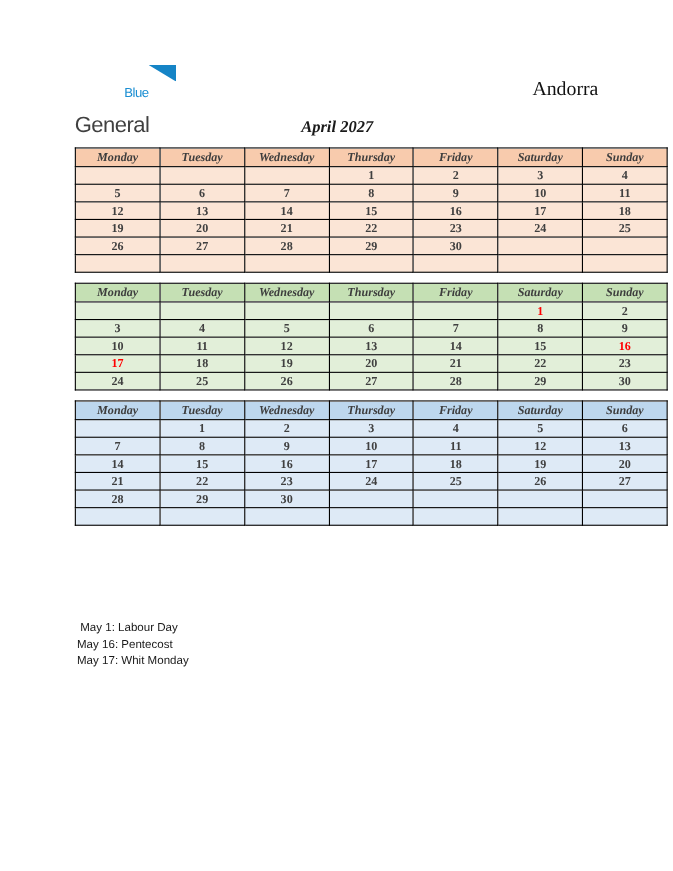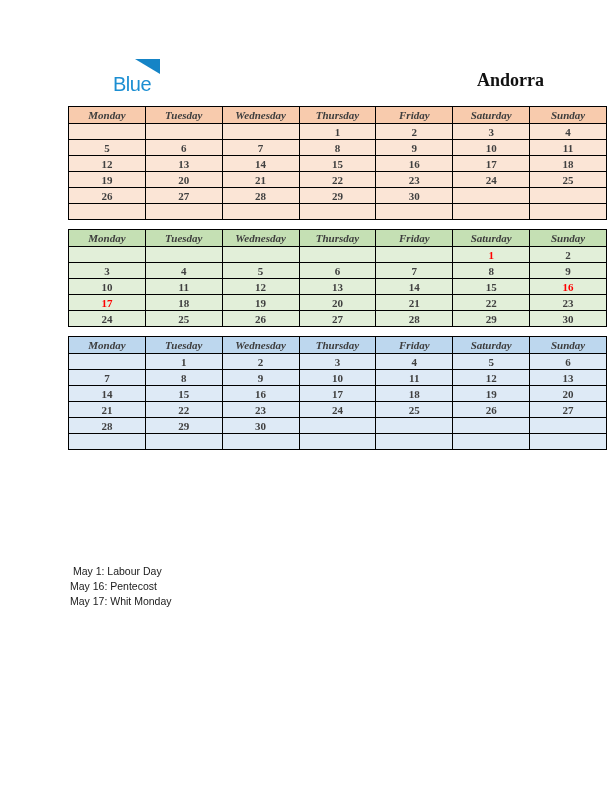--- a/index.html
+++ b/index.html
@@ -8,25 +8,25 @@
   .page { position: relative; width: 612px; height: 792px; background: #ffffff; overflow: hidden; }
 
   
   .logo { position: absolute; left: 68px; top: 56px; width: 100px; height: 42px;
           font-family: "Liberation Sans", "DejaVu Sans", sans-serif; }
   .logo-general { position: absolute; left: 0; top: 0; font-size: 20px; letter-spacing: -0.5px;
                   color: var(--logo-gray, #404040); line-height: 20px; margin-top: 48px; }
   .logo-triangle { position: absolute; left: 67px; top: 3px; width: 25px; height: 15px;
                    background: var(--logo-tri, #1584c6);
                    clip-path: polygon(0 0, 100% 0, 100% 100%); }
-  .logo-blue { position: absolute; left: 45px; top: 17px; font-size: 20px; letter-spacing: -0.5px;
+  .logo-blue { position: absolute; left: 45px; top: 17px; font-size: 12px; letter-spacing: -0.5px;
                color: var(--logo-blue, #1b8ed2); line-height: 22px; }
 
   
-  .country { position: absolute; top: 69px; right: 68px; font-size: 18px; font-weight: bold;
+  .country { position: absolute; top: 69px; right: 68px; font-size: 18px; font-weight: normal;
              color: #111111; line-height: 22px; }
 
   
   #months { position: absolute; left: 68px; top: 106px; width: 477px; }
   .month { margin-bottom: 9px; }
   .month-title { font-size: 15px; font-weight: bold; font-style: italic; color: #1a1a1a;
                  text-align: center; line-height: 20px; margin-bottom: 8px; }
   table.cal { width: 539px; table-layout: fixed; border-collapse: collapse; }
   table.cal th, table.cal td { border: 1px solid #000000; text-align: center; vertical-align: middle;
                                padding: 0; overflow: hidden; }
@@ -48,20 +48,21 @@
   <div class="logo">
     <span class="logo-general">General</span>
     <span class="logo-triangle"></span>
     <span class="logo-blue">Blue</span>
   </div>
 
   <div class="country">Andorra</div>
 
   <div id="months">
   <section class="month">
+    <h2 class="month-title">April 2027</h2>
     <table class="cal" style="--hdr: #F8CBAD; --body: #FBE5D6;">
       <thead>
             <tr>
               <th>Monday</th>
               <th>Tuesday</th>
               <th>Wednesday</th>
               <th>Thursday</th>
               <th>Friday</th>
               <th>Saturday</th>
               <th>Sunday</th>

